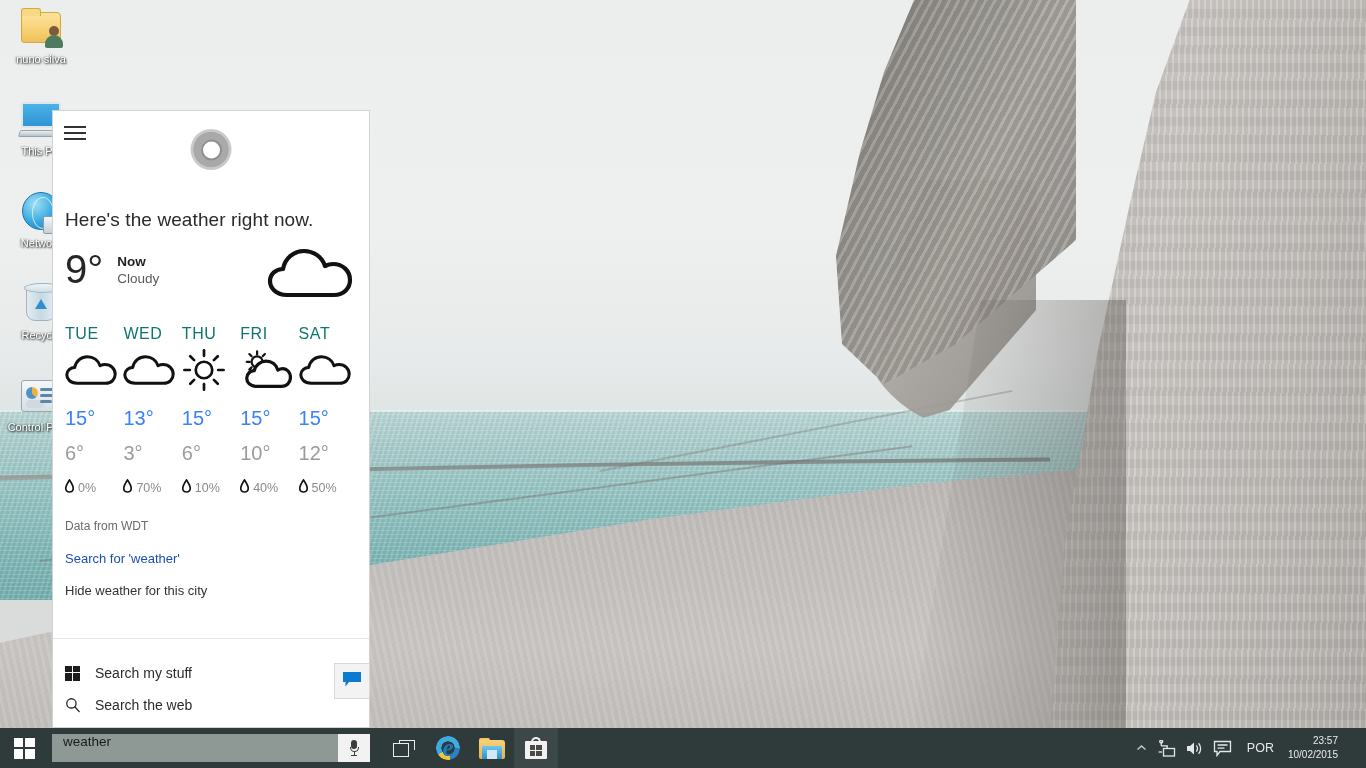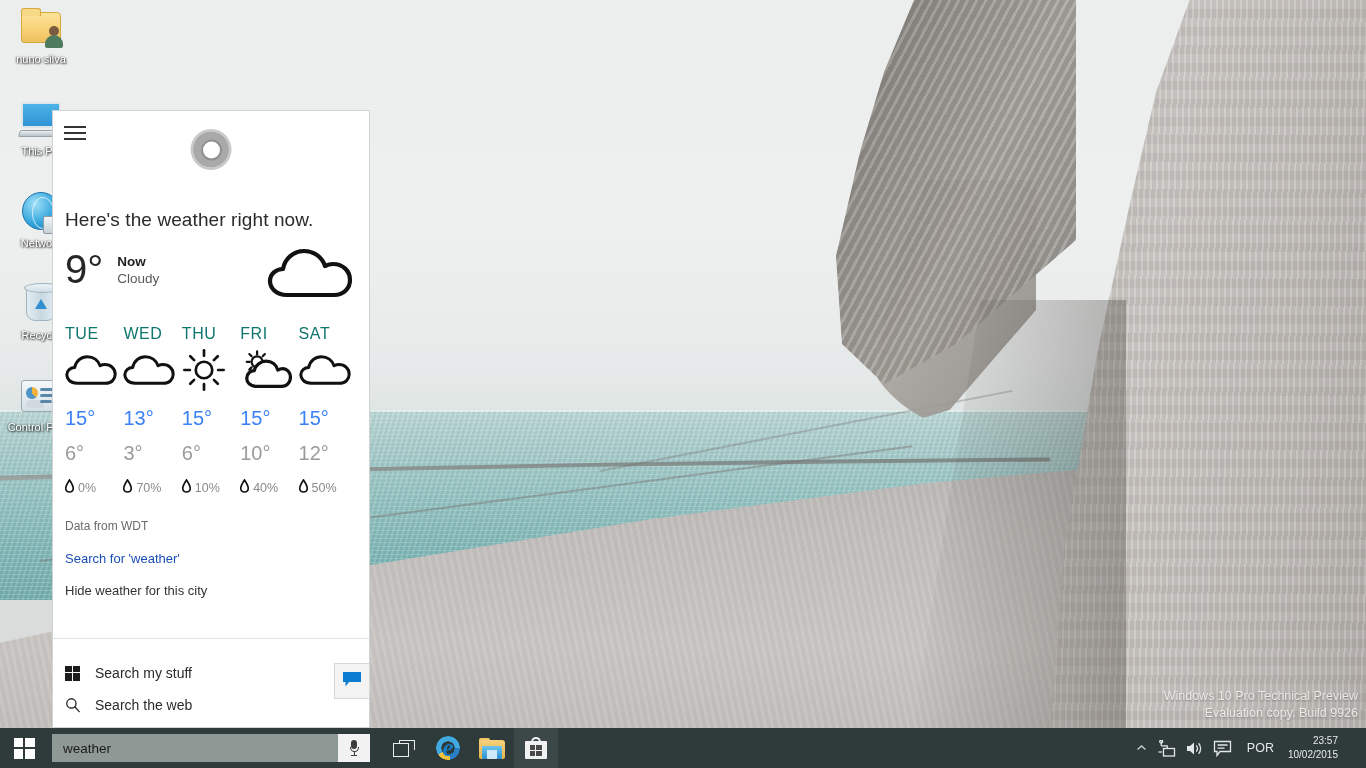--- a/index.html
+++ b/index.html
@@ -270,21 +270,21 @@
   .tb-start {
     width: 48px; height: 40px; display: flex; align-items: center; justify-content: center;
     cursor: pointer;
   }
   .tb-start .win-flag-big { width: 21px; height: 20px; display:grid;
     grid-template-columns: 9.5px 10px; grid-template-rows: 9px 10px; gap: 1.6px; }
   .tb-start .win-flag-big i { background: #fff; display:block; }
 
   .tb-search {
     width: 318px; height: 28px; margin-left: 4px;
-    background: #8e9996; display: flex; align-items: center;
+    background: #8e9996; display: flex; 
     position: relative;
   }
   .tb-search-text {
     flex: 1; padding-left: 11px; font-size: 13.5px; color: #1b1b1b;
     font-family: "Liberation Sans", sans-serif;
   }
   .tb-mic {
     width: 32px; height: 28px; background: #f2f2f2;
     display: flex; align-items: center; justify-content: center; cursor: pointer;
   }
@@ -423,24 +423,20 @@
         <span class="pie"></span>
           <span class="cloud"></span>
         <span class="bar b1"></span>
           <span class="bar b2"></span>
           <span class="bar b3"></span>
       </span>
     </span>
     <span class="lbl">Control Panel</span>
   </div>
 
-  <div id="watermark">
-    <div>Windows 10 Pro Technical Preview</div>
-    <div>Evaluation copy. Build 9926</div>
-  </div>
 
   <div id="cortana">
 
     <div class="ct-top">
       <span class="ct-hamburger">
         <i></i>
           <i></i>
           <i></i>
       </span>
       <span class="ct-ring"></span>

